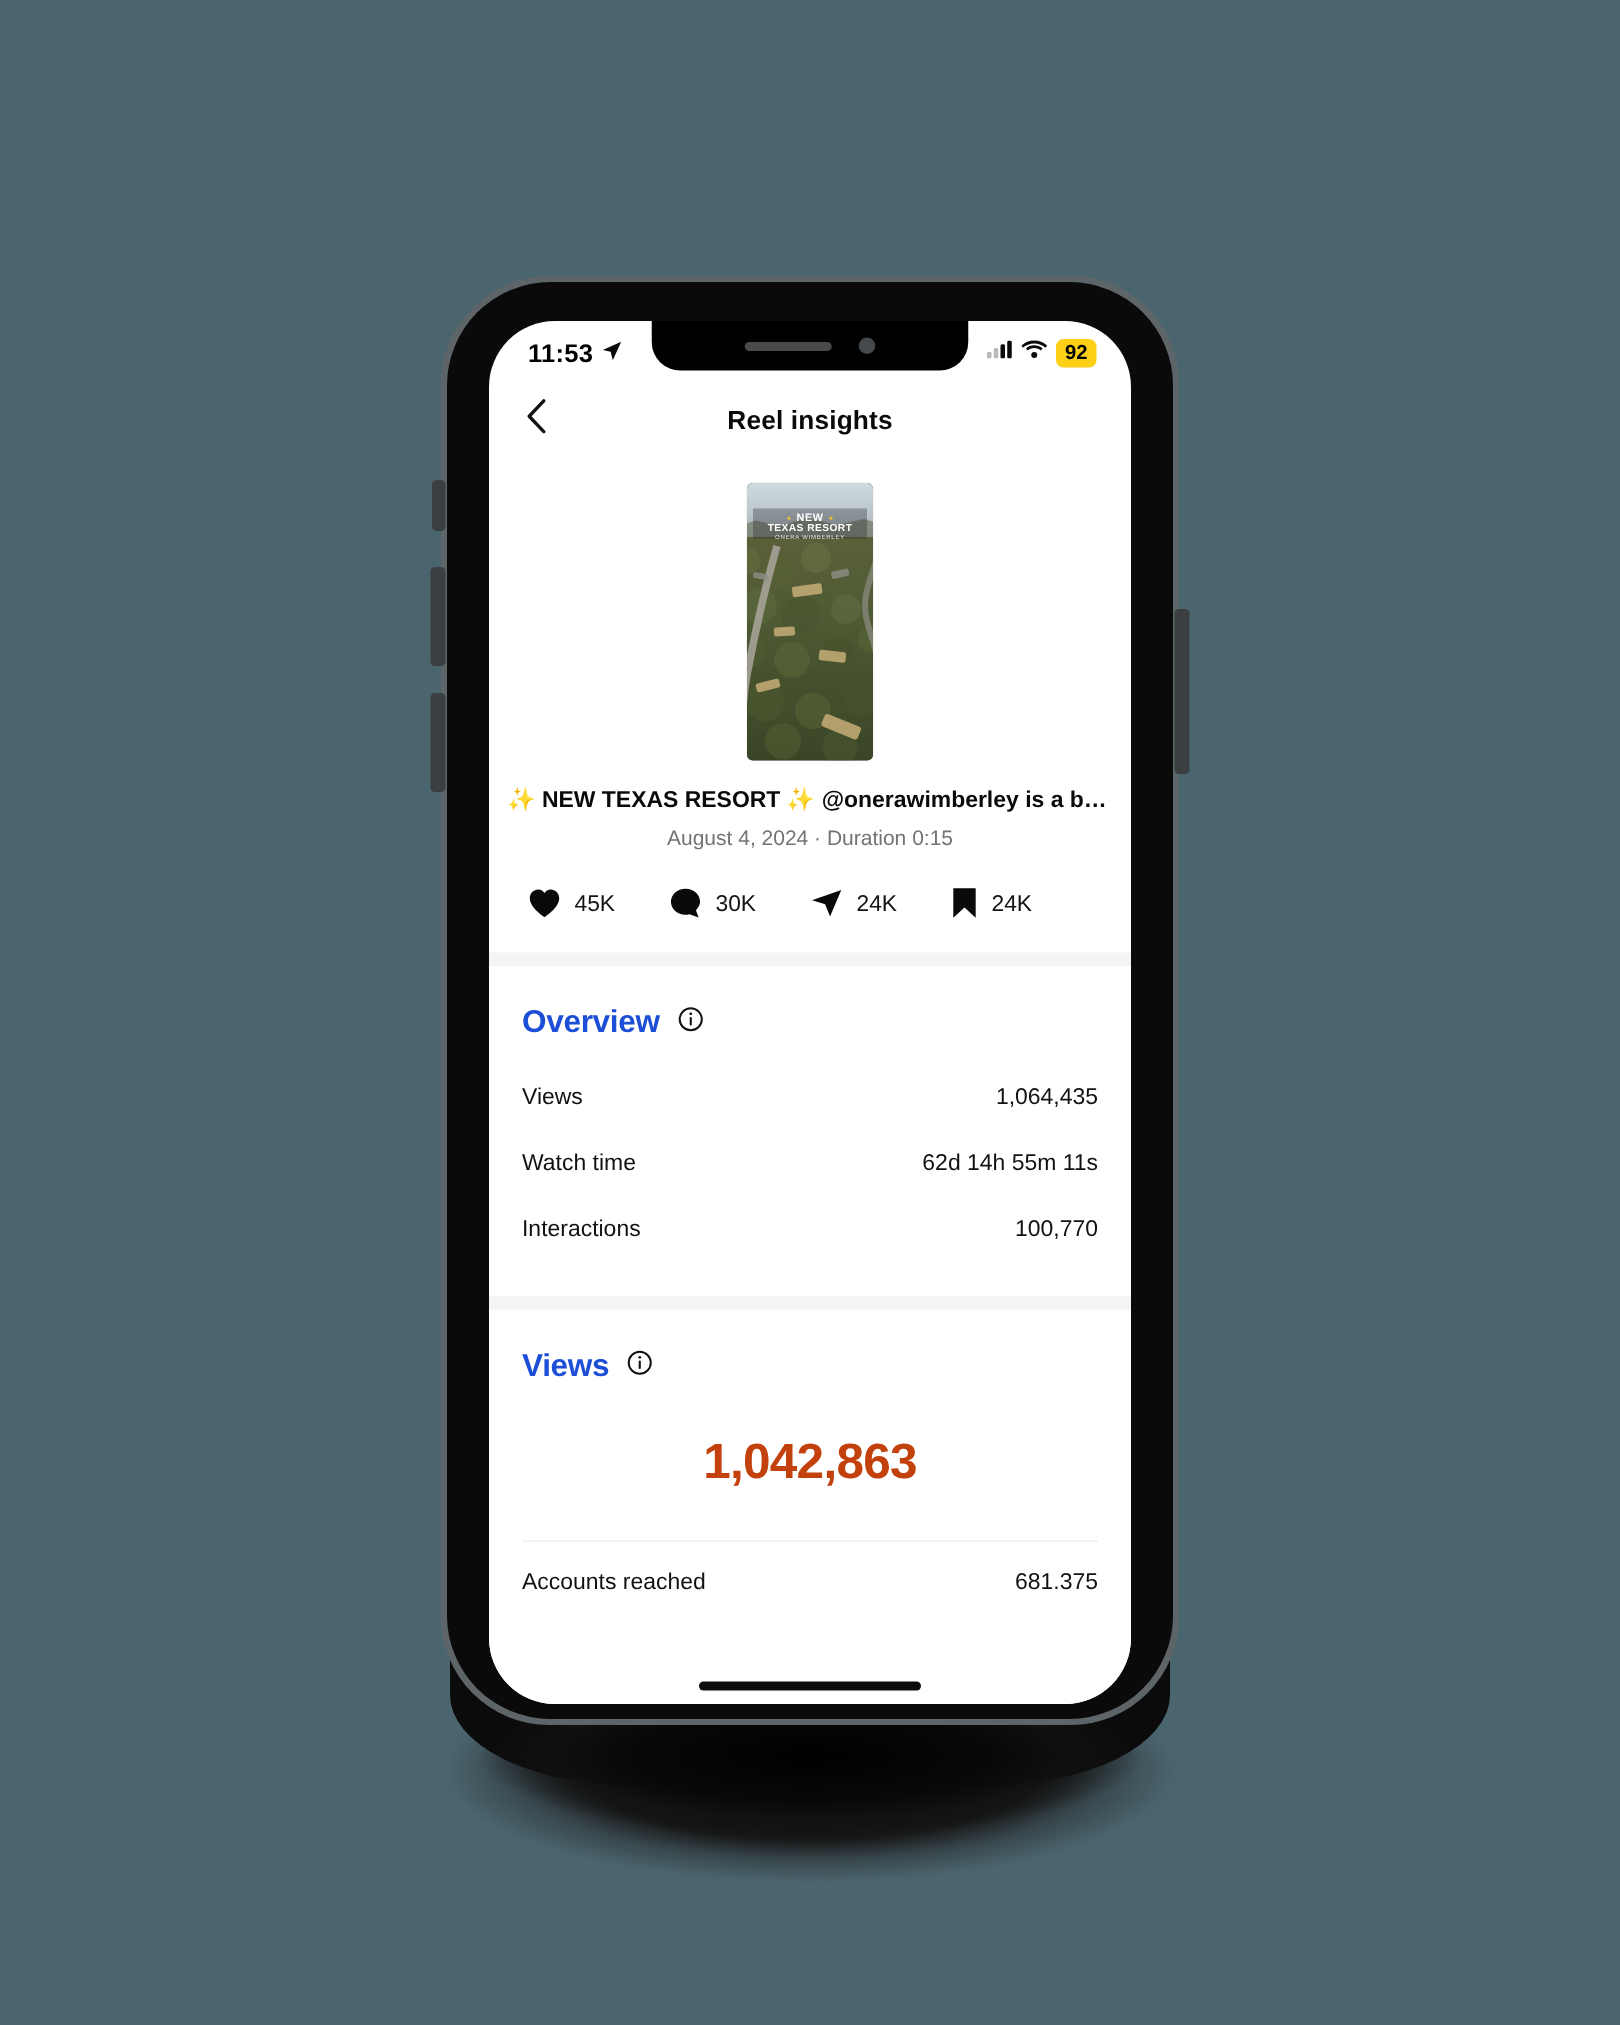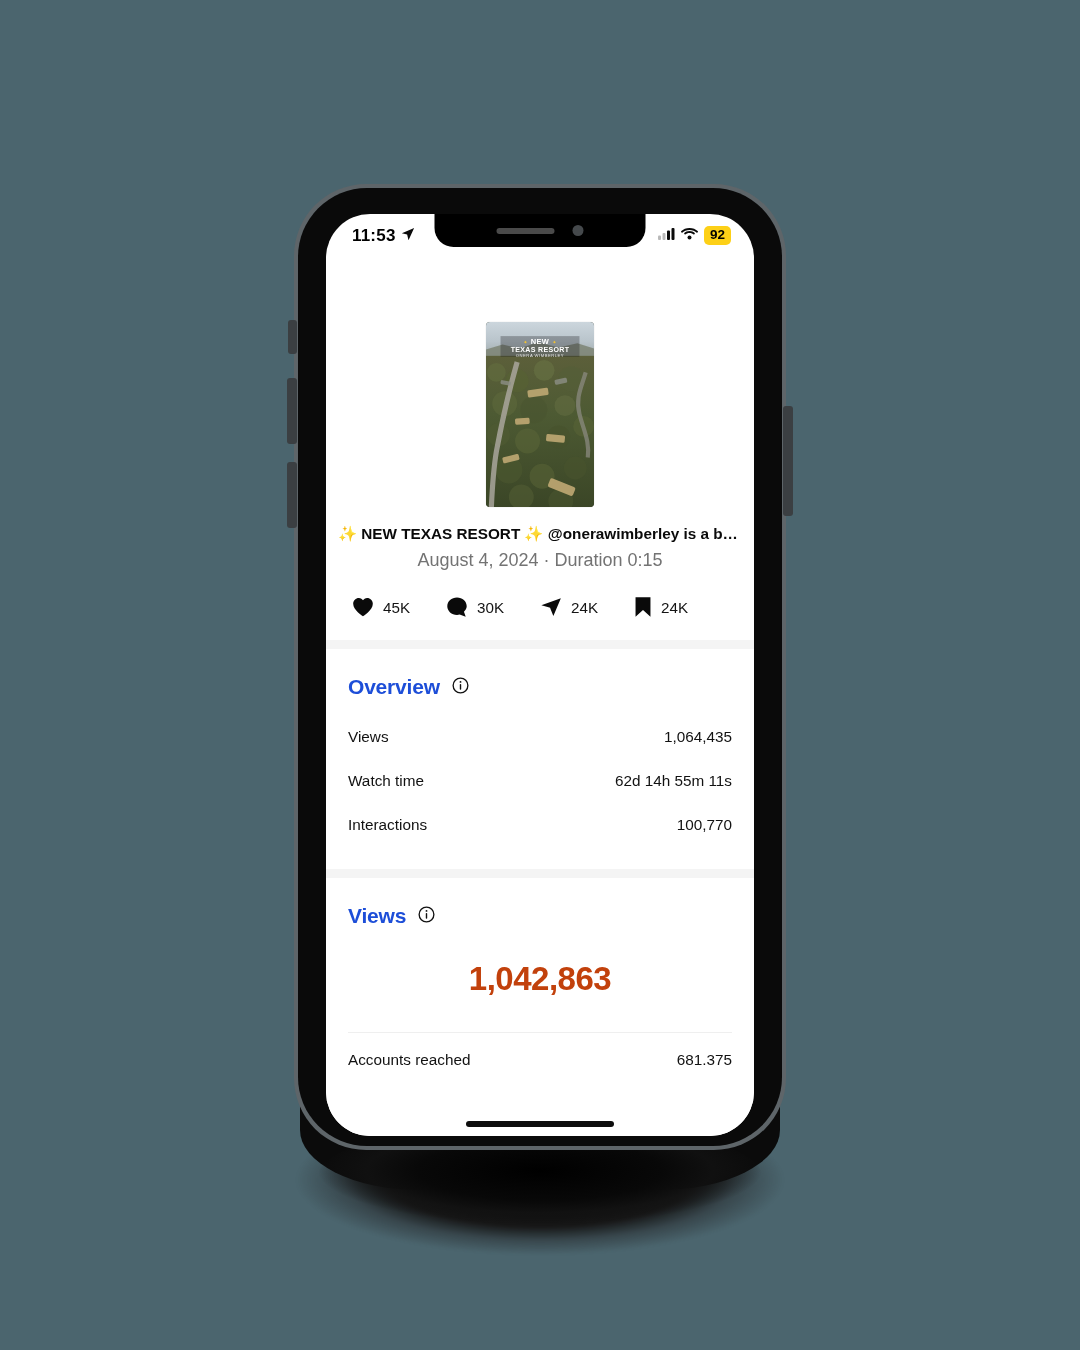--- a/index.html
+++ b/index.html
@@ -158,21 +158,21 @@
     background: #fff;
     overflow: hidden;
   }
 
   
   .hero { padding: 14px 0 0 0; }
   .thumb-wrap {
     display: flex; justify-content: center;
   }
   .thumb {
-    width: 108px; height: 185px;
+    width: 84px; height: 185px;
     border-radius: 4px;
     overflow: hidden;
     position: relative;
     background: #2f3b2a;
     box-shadow: 0 0 0 .5px rgba(0,0,0,.06);
   }
   .thumb svg { display: block; width: 100%; height: 100%; }
 
   .caption {
     margin-top: 17px;
@@ -183,21 +183,21 @@
     color: #0a0a0a;
     white-space: nowrap;
     overflow: hidden;
     text-overflow: ellipsis;
     line-height: 1.25;
   }
   .spark { color: #f2c230; font-weight: normal; }
   .submeta {
     margin-top: 7px;
     text-align: center;
-    font-size: 18px;
+    font-size: 14px;
     color: #737373;
   }
 
   
   .engage {
     display: flex;
     margin: 25px 0 0 0;
     padding: 0 26px 22px 26px;
   }
   .eng-item {
@@ -300,20 +300,30 @@
           <svg width="17" height="13" viewBox="0 0 17 13" aria-hidden="true">
             <path d="M8.5 2.2c2.9 0 5.6 1.1 7.6 2.9l1.0-1.5C14.8 1.4 11.8.2 8.5.2S2.2 1.4-.1 3.6l1.0 1.5C2.9 3.3 5.6 2.2 8.5 2.2z" fill="#0a0a0a" transform="translate(0,0.8)"></path>
             <path d="M8.5 6.0c1.7 0 3.3.6 4.5 1.7l1.0-1.5C12.5 4.8 10.6 4.1 8.5 4.1S4.5 4.8 3.0 6.2l1.0 1.5C5.2 6.6 6.8 6.0 8.5 6.0z" fill="#0a0a0a"></path>
             <circle cx="8.5" cy="10.6" r="2.0" fill="#0a0a0a"></circle>
           </svg>
         </span>
         <span class="battery-pill">92</span>
       </div>
     </div>
 
+    <div class="navbar">
+      <div class="nav-back">
+        <span>
+          <svg width="13" height="23" viewBox="0 0 13 23" aria-hidden="true">
+            <path d="M11.5 1.2 L1.8 11.5 L11.5 21.8" stroke="#111" stroke-width="2.2" fill="none" stroke-linecap="round" stroke-linejoin="round"></path>
+          </svg>
+        </span>
+      </div>
+      <div class="nav-title">Reel insights</div>
+    </div>
 
     <div class="content">
 
       <div class="hero">
         <div class="thumb-wrap">
           <div class="thumb">
             <svg viewBox="0 0 104 185" preserveAspectRatio="xMidYMid slice" aria-hidden="true">
               <defs>
                 <linearGradient id="sky" x1="0" y1="0" x2="0" y2="1">
                   <stop offset="0%" stop-color="#cfd9e0"></stop>

